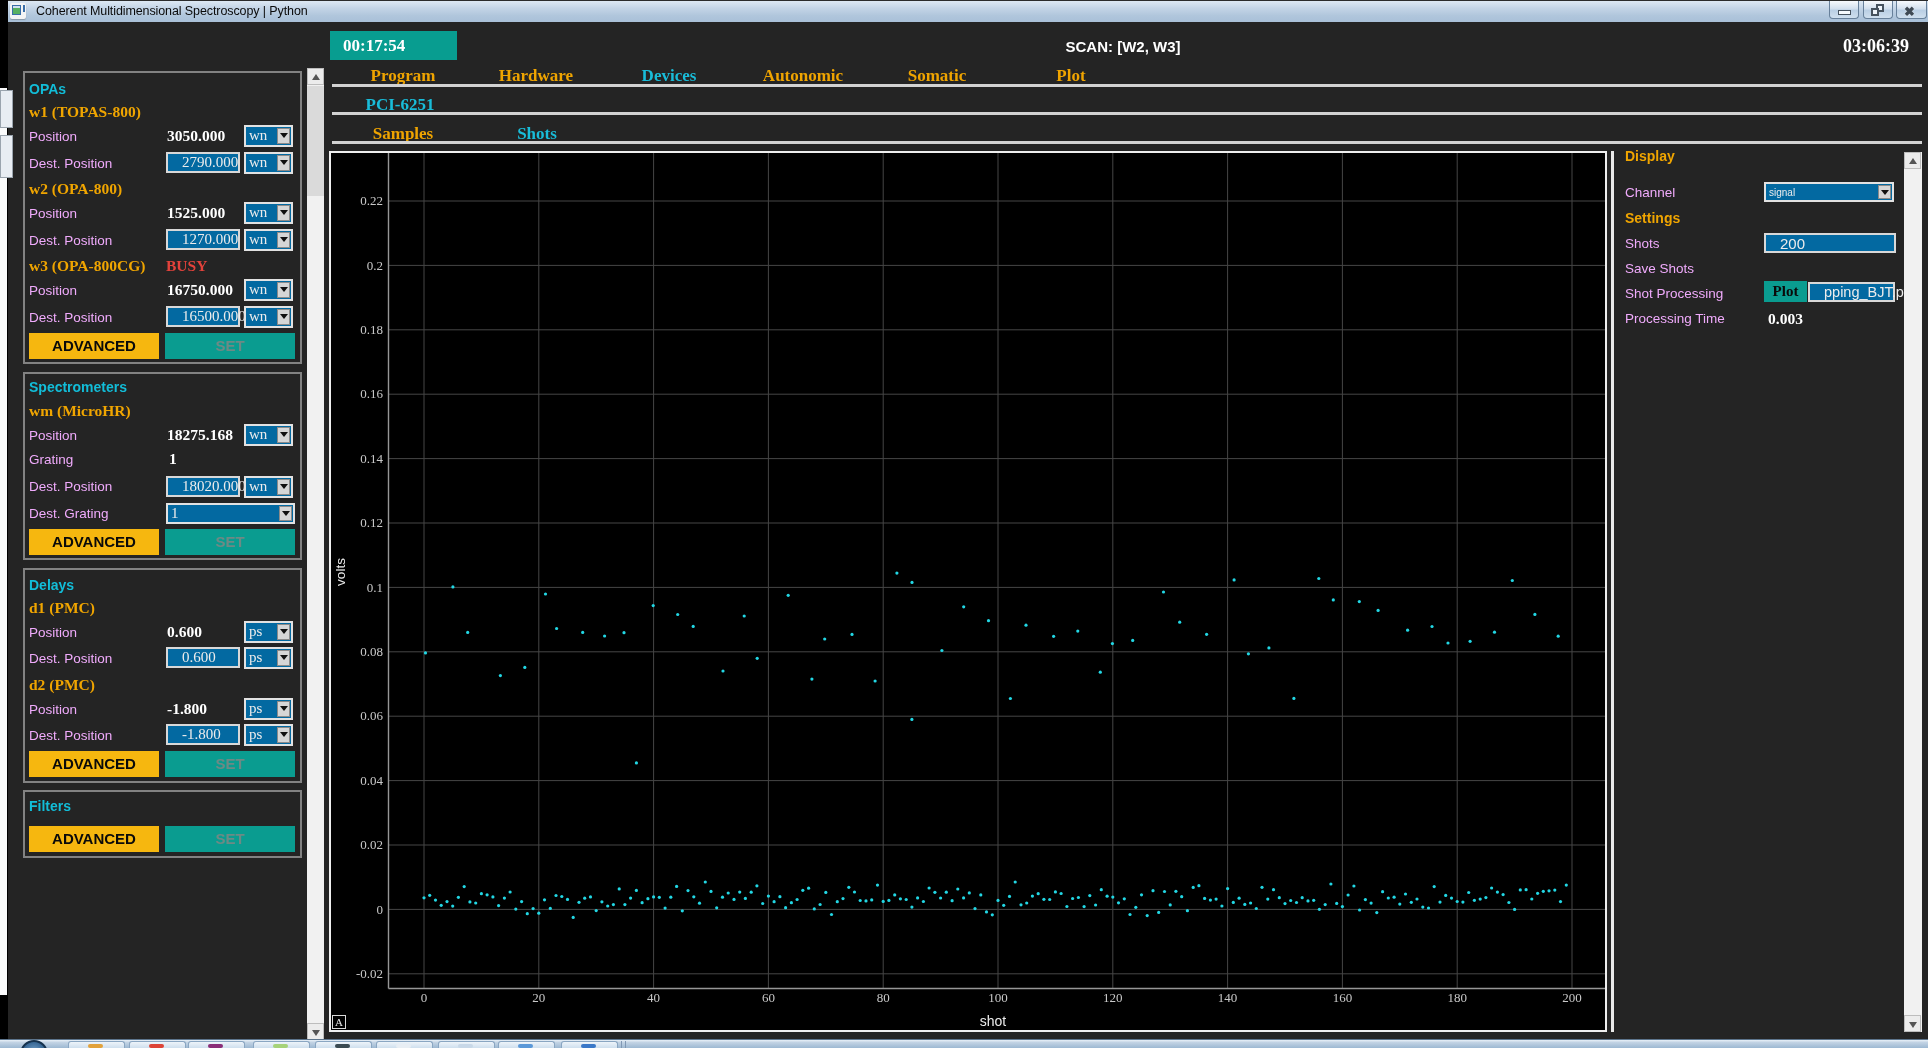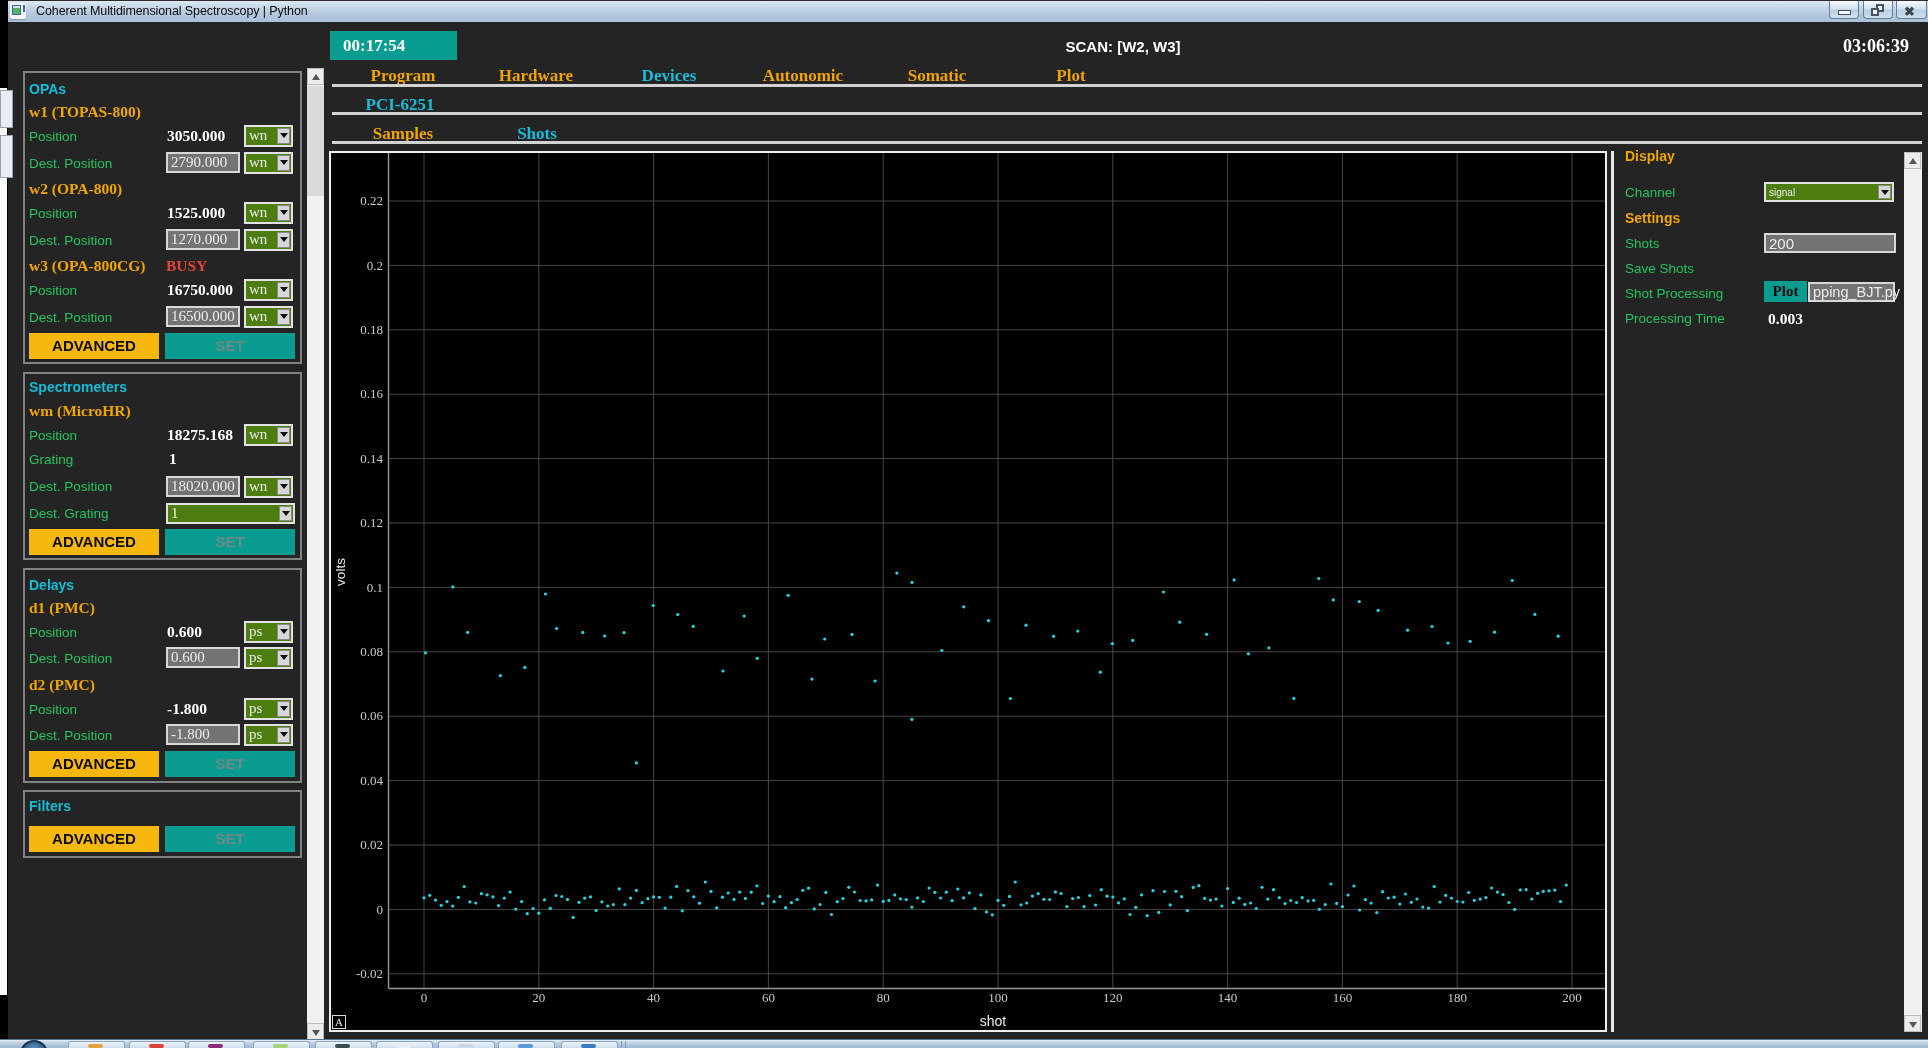--- a/index.html
+++ b/index.html
@@ -19,32 +19,32 @@
   line-height:29px;padding-left:13px}
 #scan {position:absolute;left:1023px;top:38px;width:200px;text-align:center;color:#fff;
   font-weight:bold;font-size:15px}
 #clock {position:absolute;left:1789px;top:36px;width:120px;text-align:right;color:#fff;
   font-weight:bold;font-size:18px;font-family:"Liberation Serif",serif}
 .tab {position:absolute;width:134px;text-align:center;font-family:"Liberation Serif",serif;
   font-weight:bold;font-size:17px}
 .tab.o {color:#efa400} .tab.c {color:#19bcd9}
 .tline {position:absolute;left:332px;width:1590px;height:3px;background:#d2d2d2}
 .panel {position:absolute;left:23px;width:279px;border:2px solid #828282}
-.lbl {position:absolute;font-size:13.5px;color:#22c55e;white-space:nowrap}
+.lbl {position:absolute;font-size:13.5px;color:#f0abfc;white-space:nowrap}
 .chead {position:absolute;font-size:14px;font-weight:bold;color:#12bdd8;white-space:nowrap}
 .ohead {position:absolute;font-size:15.5px;font-weight:bold;color:#f0a500;
   font-family:"Liberation Serif",serif;white-space:nowrap}
 .rhead {position:absolute;font-size:14px;font-weight:bold;color:#f0a500;white-space:nowrap}
 .dval {position:absolute;font-size:15.5px;font-weight:bold;color:#fff;
   font-family:"Liberation Serif",serif;white-space:nowrap}
 .busy {position:absolute;font-size:15.5px;font-weight:bold;color:#e2423b;
   font-family:"Liberation Serif",serif}
-.inp {position:absolute;border:2px solid #d8d8d8;color:#ececec;background:#737373;
-  font-family:"Liberation Serif",serif;padding-left:3px;line-height:17px}
-.combo {position:absolute;border:2px solid #e2e2e2;background:#4d7c0f}
+.inp {position:absolute;border:2px solid #d8d8d8;color:#ececec;background:#0369a1;
+  font-family:"Liberation Serif",serif;padding-left:14px;line-height:17px}
+.combo {position:absolute;border:2px solid #e2e2e2;background:#0369a1}
 .combo .cv {position:absolute;left:3px;top:0;color:#ececec;font-family:"Liberation Serif",serif;
   line-height:17px}
 .combo .cb {position:absolute;right:1px;top:1px;bottom:1px;width:13px;background:#d6d6d6;
   border:1px solid #8a8a8a}
 .combo .tri {position:absolute;left:2px;top:4px;width:0;height:0;
   border-left:4px solid transparent;border-right:4px solid transparent;border-top:5px solid #111}
 .adv {position:absolute;left:29px;width:130px;height:26px;background:#f6b70f;color:#0a0a0a;
   font-weight:bold;font-size:15px;text-align:center;line-height:26px}
 .set {position:absolute;left:165px;width:130px;height:26px;background:#0a9c90;color:#6d8a85;
   font-weight:bold;font-size:15px;text-align:center;line-height:26px}

